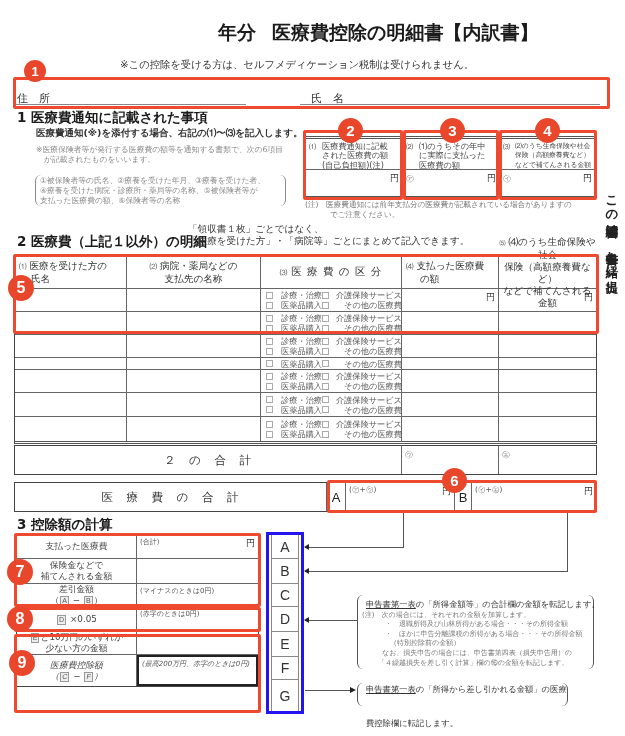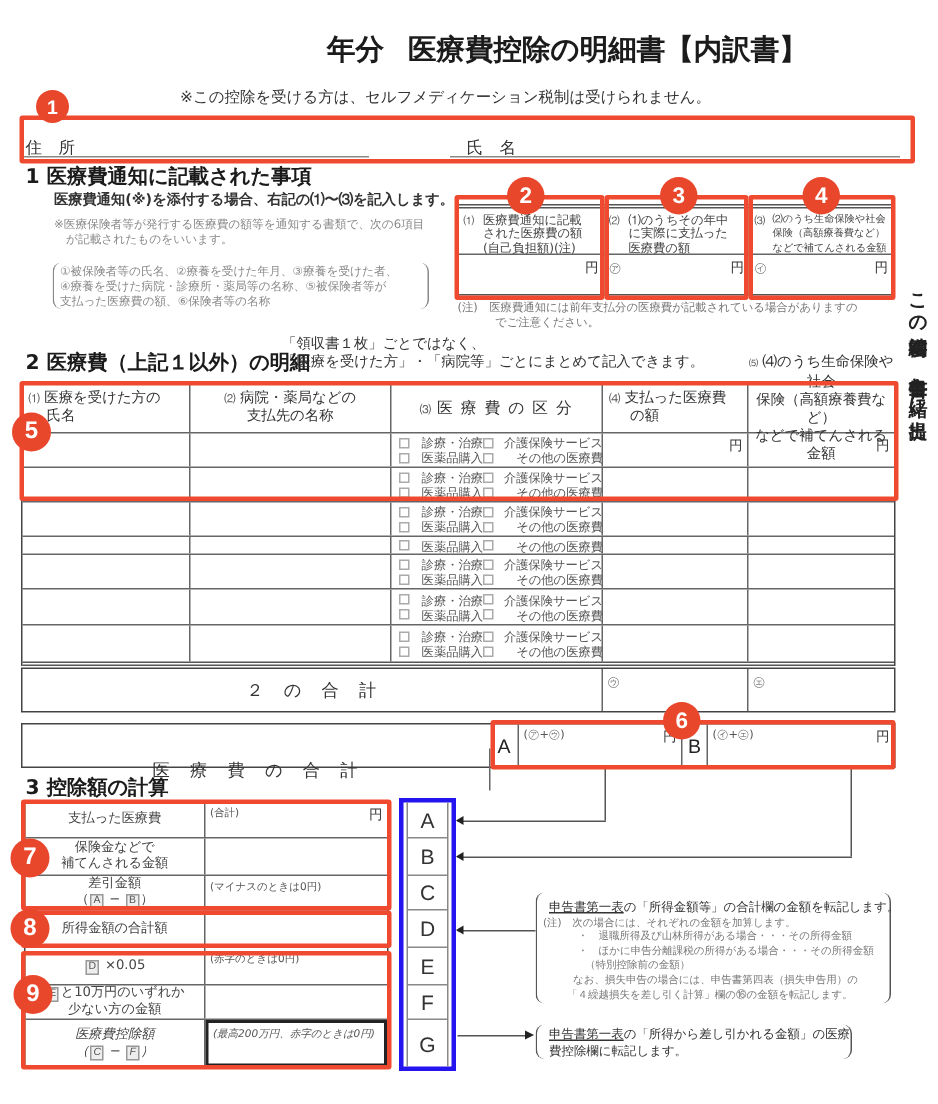--- a/index.html
+++ b/index.html
@@ -437,21 +437,21 @@
         <span class="mark">㋒</span>
         <span class="val"></span>
       </div>
     <div class="c w5">
         <span class="mark">㋓</span>
         <span class="val"></span>
       </div>
   </div>
 
   <div class="sumrow" style="top:482px;height:30px;">
-    <div class="c spaced" style="width:312px;margin-top:16px;">医　療　費　の　合　計</div>
+    <div class="c spaced" style="width:312px;">医　療　費　の　合　計</div>
     <div class="c letter" style="width:19px;">A</div>
     <div class="c" style="width:109px;">
         <span class="formula">(㋐+㋒)</span>
         <span class="unit">円</span>
         <span class="val"></span>
       </div>
     <div class="c letter" style="width:17px;">B</div>
     <div class="c" style="width:124px;">
         <span class="formula">(㋑+㋓)</span>
         <span class="unit">円</span>
@@ -496,28 +496,20 @@
         <div>差引金額</div>
         <div><span>（</span><span class="bx">A</span><span> − </span><span class="bx">B</span><span>）</span></div>
       </div>
       <div class="vc">
           <span class="hintx">(マイナスのときは0円)</span>
           <span class="val"></span>
         </div>
     </div>
     <div class="row" style="height:25px;">
       <div class="lc">
-          <div>所得金額の合計額</div>
-        </div>
-      <div class="vc">
-          <span class="val"></span>
-        </div>
-    </div>
-    <div class="row" style="height:25px;">
-      <div class="lc">
           <div><span class="bx">D</span><span> ×0.05</span></div>
         </div>
       <div class="vc">
           <span class="hintx">(赤字のときは0円)</span>
           <span class="val"></span>
         </div>
     </div>
     <div class="row" style="height:23px;">
       <div class="lc">
           <div><span class="bx">E</span><span>と10万円のいずれか</span></div>
@@ -555,21 +547,21 @@
   <div class="abs nh" style="left:366px;top:599px;"><u>申告書第一表</u><span>の「所得金額等」の合計欄の金額を転記します。</span></div>
   <div class="abs ns" style="left:362px;top:610px;">(注)　次の場合には、それぞれの金額を加算します。</div>
   <div class="abs ns" style="left:385px;top:619px;">・　退職所得及び山林所得がある場合・・・その所得金額</div>
   <div class="abs ns" style="left:385px;top:629px;">・　ほかに申告分離課税の所得がある場合・・・その所得金額</div>
   <div class="abs ns" style="left:390px;top:638px;">（特別控除前の金額）</div>
   <div class="abs ns" style="left:382px;top:648px;">なお、損失申告の場合には、申告書第四表（損失申告用）の</div>
   <div class="abs ns" style="left:378px;top:658px;">「４繰越損失を差し引く計算」欄の⑯の金額を転記します。</div>
 
   <div class="bracket" style="left:357px;top:683px;width:211px;height:23px;border-color:#555;"></div>
   <div class="abs nh" style="left:366px;top:684px;"><u>申告書第一表</u><span>の「所得から差し引かれる金額」の医療</span></div>
-  <div class="abs nh" style="left:366px;top:695px;">費控除欄に転記します。</div>
+  <div class="abs nh" style="left:366px;top:718px;">費控除欄に転記します。</div>
 
   <div class="redbox" style="left:13px;top:77px;width:597px;height:32px;"></div>
   <div class="redbox" style="left:303px;top:130px;width:100px;height:70px;"></div>
   <div class="redbox" style="left:403px;top:130px;width:96px;height:70px;"></div>
   <div class="redbox" style="left:499px;top:130px;width:98px;height:70px;"></div>
   <div class="redbox" style="left:13px;top:254px;width:586px;height:80px;"></div>
   <div class="redbox" style="left:327px;top:480px;width:270px;height:33px;"></div>
   <div class="redbox" style="left:14px;top:533px;width:247px;height:74px;"></div>
   <div class="redbox" style="left:14px;top:607px;width:247px;height:25px;"></div>
   <div class="redbox" style="left:14px;top:634px;width:247px;height:79px;"></div>

